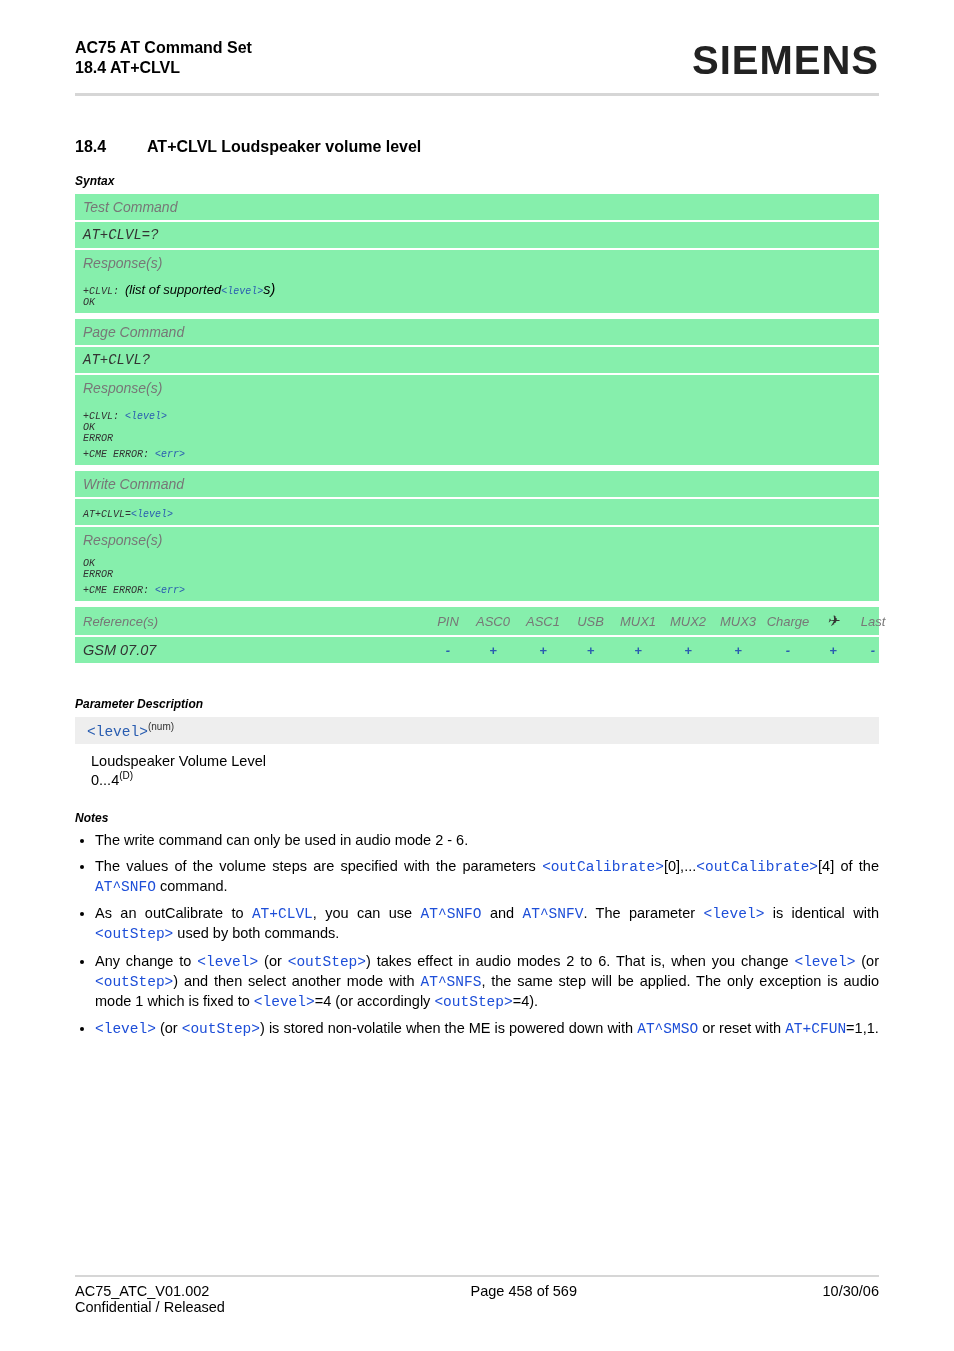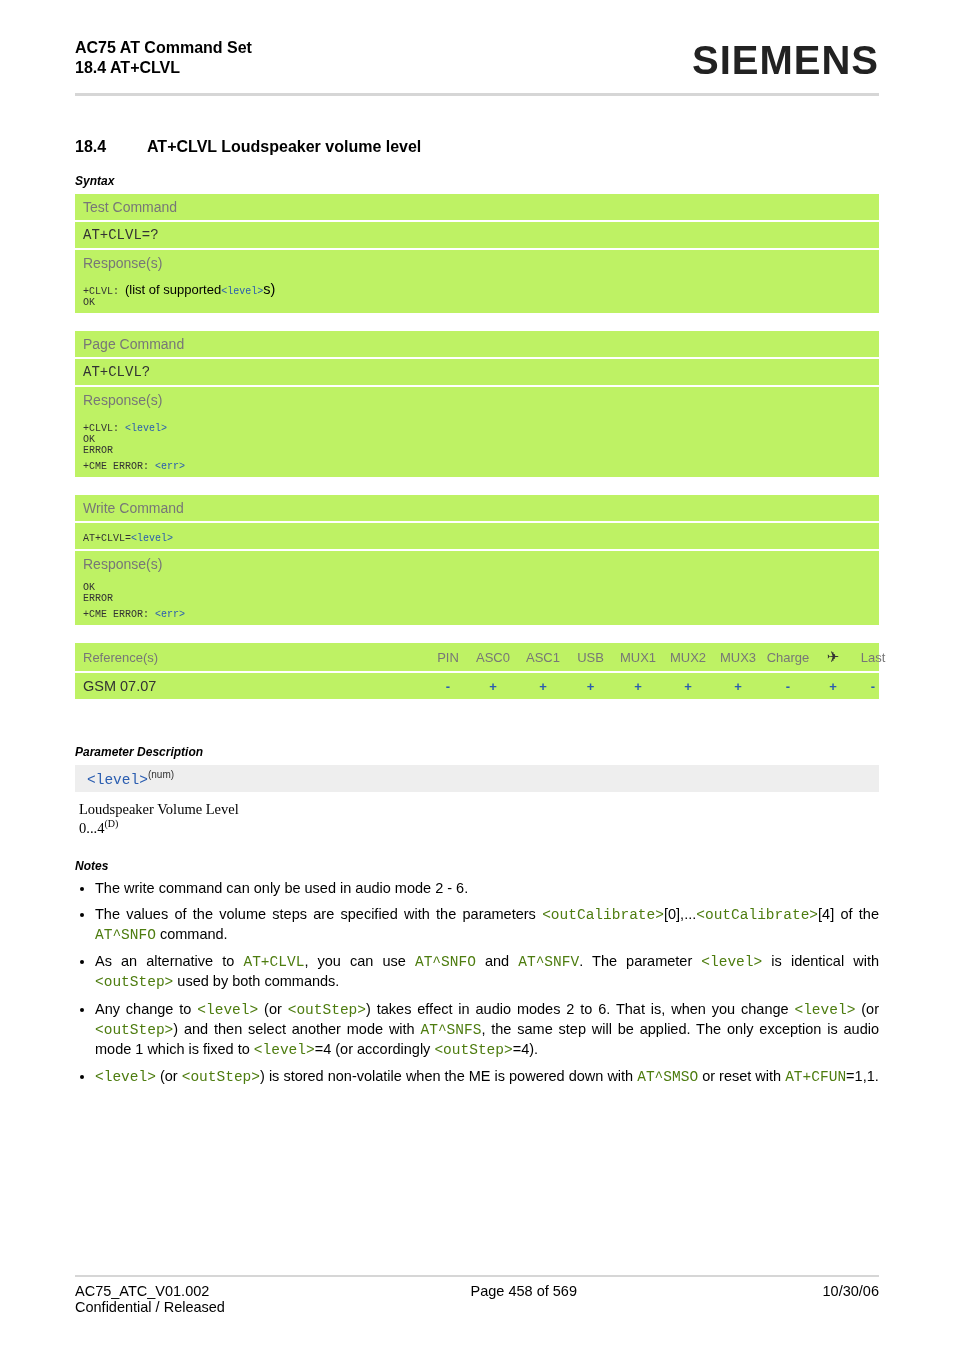--- a/index.html
+++ b/index.html
@@ -48,22 +48,23 @@
     display: inline-block;
     width: 72px;
   }
   .subhead {
     font-weight: bold;
     font-style: italic;
     font-size: 12px;
     margin: 0 0 6px 0;
   }
   .tblock {
-    background: #bef264;
-    margin: 0 0 18px 0;
+    background: #86efac;
+    margin: 0 0 6px 0;
+    font-style: italic;
   }
   .tblock .row {
     padding: 5px 8px;
     font-size: 14px;
   }
   .tblock .lbl {
     color: #777;
   }
   .tblock .hr {
     border-top: 2px solid #fff;
@@ -107,39 +108,38 @@
     color: #2a5db0;
   }
   .param-box sup {
     font-family: Arial, sans-serif;
     font-size: 10px;
     color: #333;
   }
   .body-text {
     font-size: 14.5px;
     line-height: 1.25;
-    margin: 0 4px;
-    font-family: Liberation Serif, serif;
+    margin: 0 16px;
   }
   .notes {
     font-size: 14.5px;
     line-height: 1.32;
     margin: 6px 0 0 2px;
   }
   .notes ul {
     padding-left: 18px;
     margin: 4px 0 0 0;
   }
   .notes li {
     margin-bottom: 7px;
     text-align: justify;
   }
   .monoi {
     font-family: "Courier New", monospace;
-    color: #4d7c0f;
+    color: #1d4ed8;
     font-size: 14.5px;
   }
   .footer {
     position: absolute;
     left: 75px;
     right: 75px;
     bottom: 36px;
   }
   .footer-line {
     border-top: 2px solid #d6d6d6;
@@ -255,21 +255,21 @@
   <div style="height:22px;"></div>
   <div class="subhead">Notes</div>
 
   <div class="notes">
     <ul>
       <li>The write command can only be used in audio mode 2 - 6.</li>
       <li>
         <span>The values of the volume steps are specified with the parameters </span><span class="monoi">&lt;outCalibrate&gt;</span><span>[0],...</span><span class="monoi">&lt;outCalibrate&gt;</span><span>[4] of the </span><span class="monoi">AT^SNFO</span><span> command.</span>
       </li>
       <li>
-        <span>As an alternative to </span><span class="monoi">AT+CLVL</span><span>, you can use </span><span class="monoi">AT^SNFO</span><span> and </span><span class="monoi">AT^SNFV</span><span>. The parameter </span><span class="monoi">&lt;level&gt;</span><span> is identical with </span><span class="monoi">&lt;outStep&gt;</span><span> used by both commands.</span>
+        <span>As an outCalibrate to </span><span class="monoi">AT+CLVL</span><span>, you can use </span><span class="monoi">AT^SNFO</span><span> and </span><span class="monoi">AT^SNFV</span><span>. The parameter </span><span class="monoi">&lt;level&gt;</span><span> is identical with </span><span class="monoi">&lt;outStep&gt;</span><span> used by both commands.</span>
       </li>
       <li>
         <span>Any change to </span><span class="monoi">&lt;level&gt;</span><span> (or </span><span class="monoi">&lt;outStep&gt;</span><span>) takes effect in audio modes 2 to 6. That is, when you change </span><span class="monoi">&lt;level&gt;</span><span> (or </span><span class="monoi">&lt;outStep&gt;</span><span>) and then select another mode with </span><span class="monoi">AT^SNFS</span><span>, the same step will be applied. The only exception is audio mode 1 which is fixed to </span><span class="monoi">&lt;level&gt;</span><span>=4 (or accordingly </span><span class="monoi">&lt;outStep&gt;</span><span>=4).</span>
       </li>
       <li>
         <span class="monoi">&lt;level&gt;</span><span> (or </span><span class="monoi">&lt;outStep&gt;</span><span>) is stored non-volatile when the ME is powered down with </span><span class="monoi">AT^SMSO</span><span> or reset with </span><span class="monoi">AT+CFUN</span><span>=1,1.</span>
       </li>
     </ul>
   </div>
 

